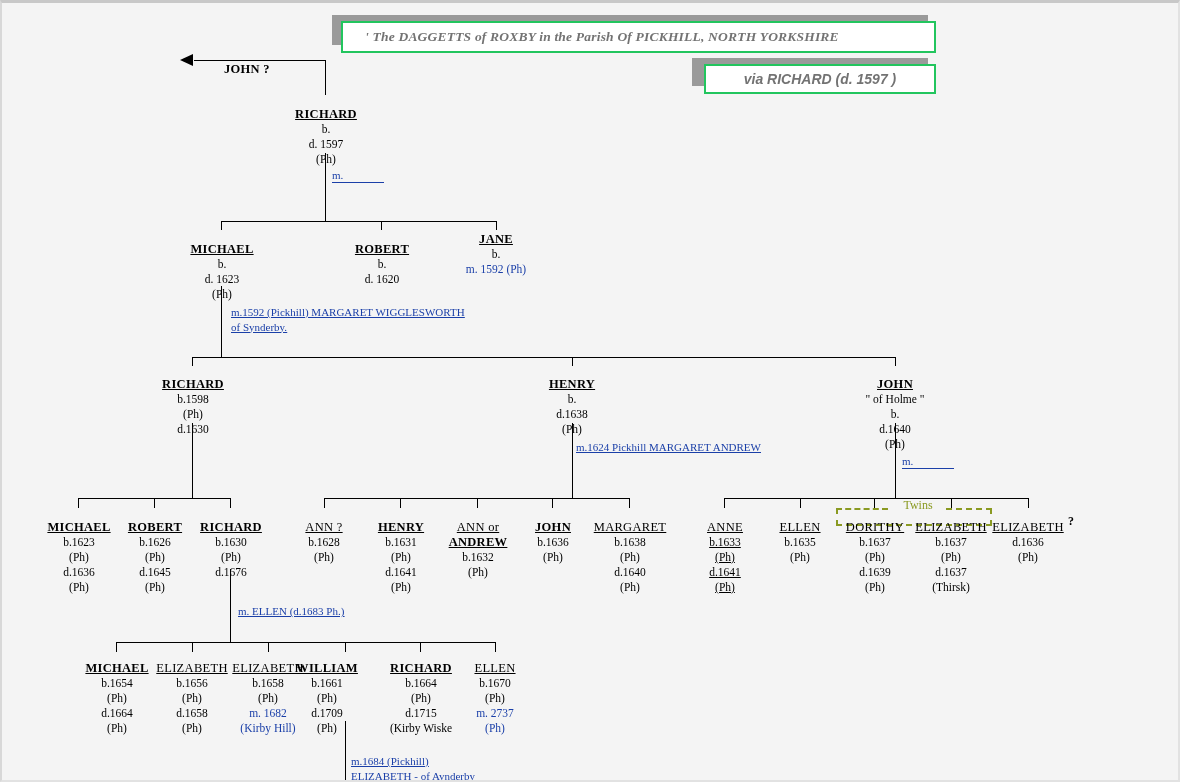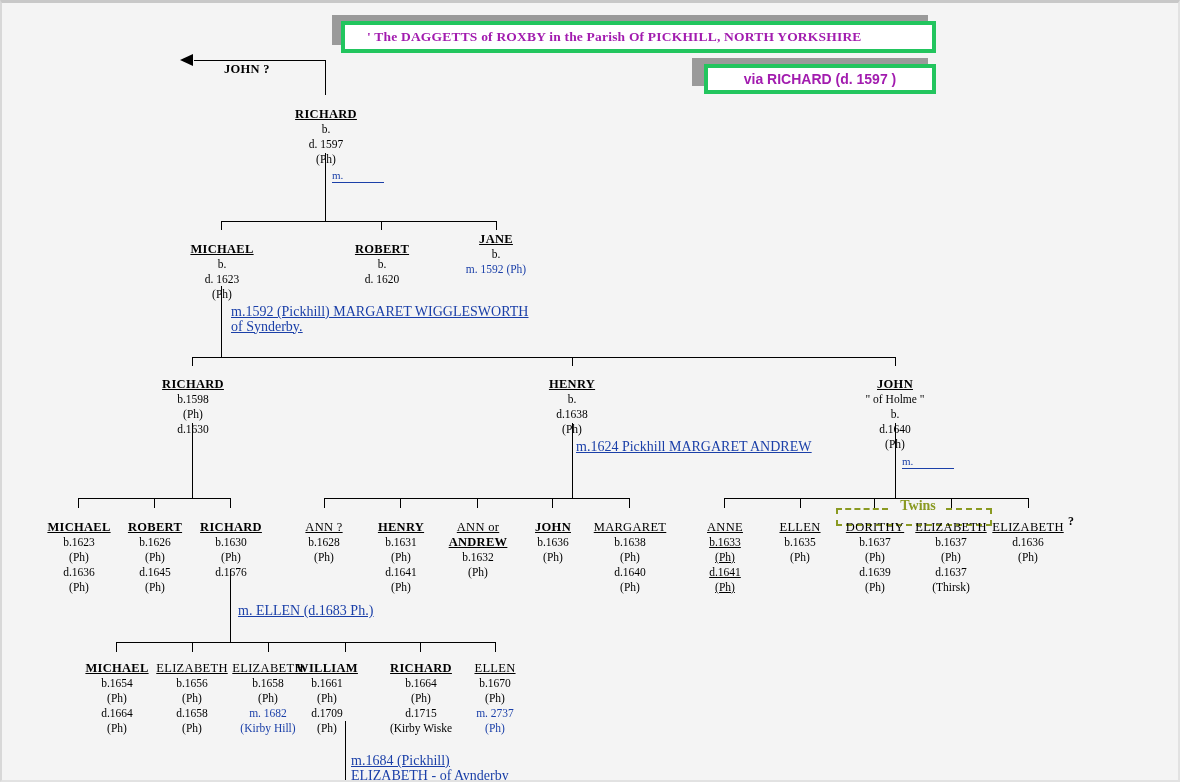--- a/index.html
+++ b/index.html
@@ -22,26 +22,26 @@
 
   
   .banner-wrap{position:absolute;}
   .banner-shadow{
     position:absolute;left:0;top:0;
     background:#9a9a9a;
   }
   .banner-box{
     position:absolute;
     background:#ffffff;
-    border:4px solid #22c55e;
+    border:2px solid #22c55e;
     box-sizing:border-box;
-    color:#a21caf;
+    color:#737373;
     font-weight:bold;
     font-family:"Liberation Serif","DejaVu Serif",serif;
-    display:flex;align-items:center;
+    display:flex;align-items:center;font-style:italic;
   }
   #title-banner .banner-box{font-size:13.5px;padding-left:22px;letter-spacing:.2px;}
   #via-banner .banner-box{
     font-size:14px;justify-content:center;
     font-family:"Liberation Sans","DejaVu Sans",sans-serif;
   }
 
   
   .person{
     position:absolute;
@@ -71,21 +71,21 @@
   }
 
   
   .vline{position:absolute;background:#000000;width:1px;}
   .hline{position:absolute;background:#000000;height:1px;}
 
   
   .marr{
     position:absolute;
     color:#1a3fa8;
-    font-size:14px;
+    font-size:11px;
     line-height:14.5px;
     white-space:nowrap;
     text-decoration:underline;
   }
   .marr .ln{display:block;text-decoration:underline;}
   .m-short{
     position:absolute;
     color:#1a3fa8;
     font-size:11px;
     white-space:nowrap;
@@ -112,24 +112,23 @@
     border-top-style:none;
     box-sizing:border-box;
   }
   .twins-top-l,.twins-top-r{
     position:absolute;height:0;
     border-top:2px dashed #8a9a22;
   }
   .twins-label{
     position:absolute;
     color:#8a9a22;
-    font-size:14px;
+    font-size:12px;
     white-space:nowrap;
     text-align:center;
-    font-weight:bold;
   }
 </style>
 </head>
 <body>
 
 <div id="page">
 
   <div class="banner-wrap" id="title-banner" style="left:330px;top:12px;width:604px;height:38px;">
     <div class="banner-shadow" style="width:596px;height:30px;left:0;top:0;"></div>
     <div class="banner-box" style="left:9px;top:6px;width:595px;height:32px;">' The DAGGETTS of ROXBY in the Parish  Of PICKHILL,   NORTH YORKSHIRE</div>

